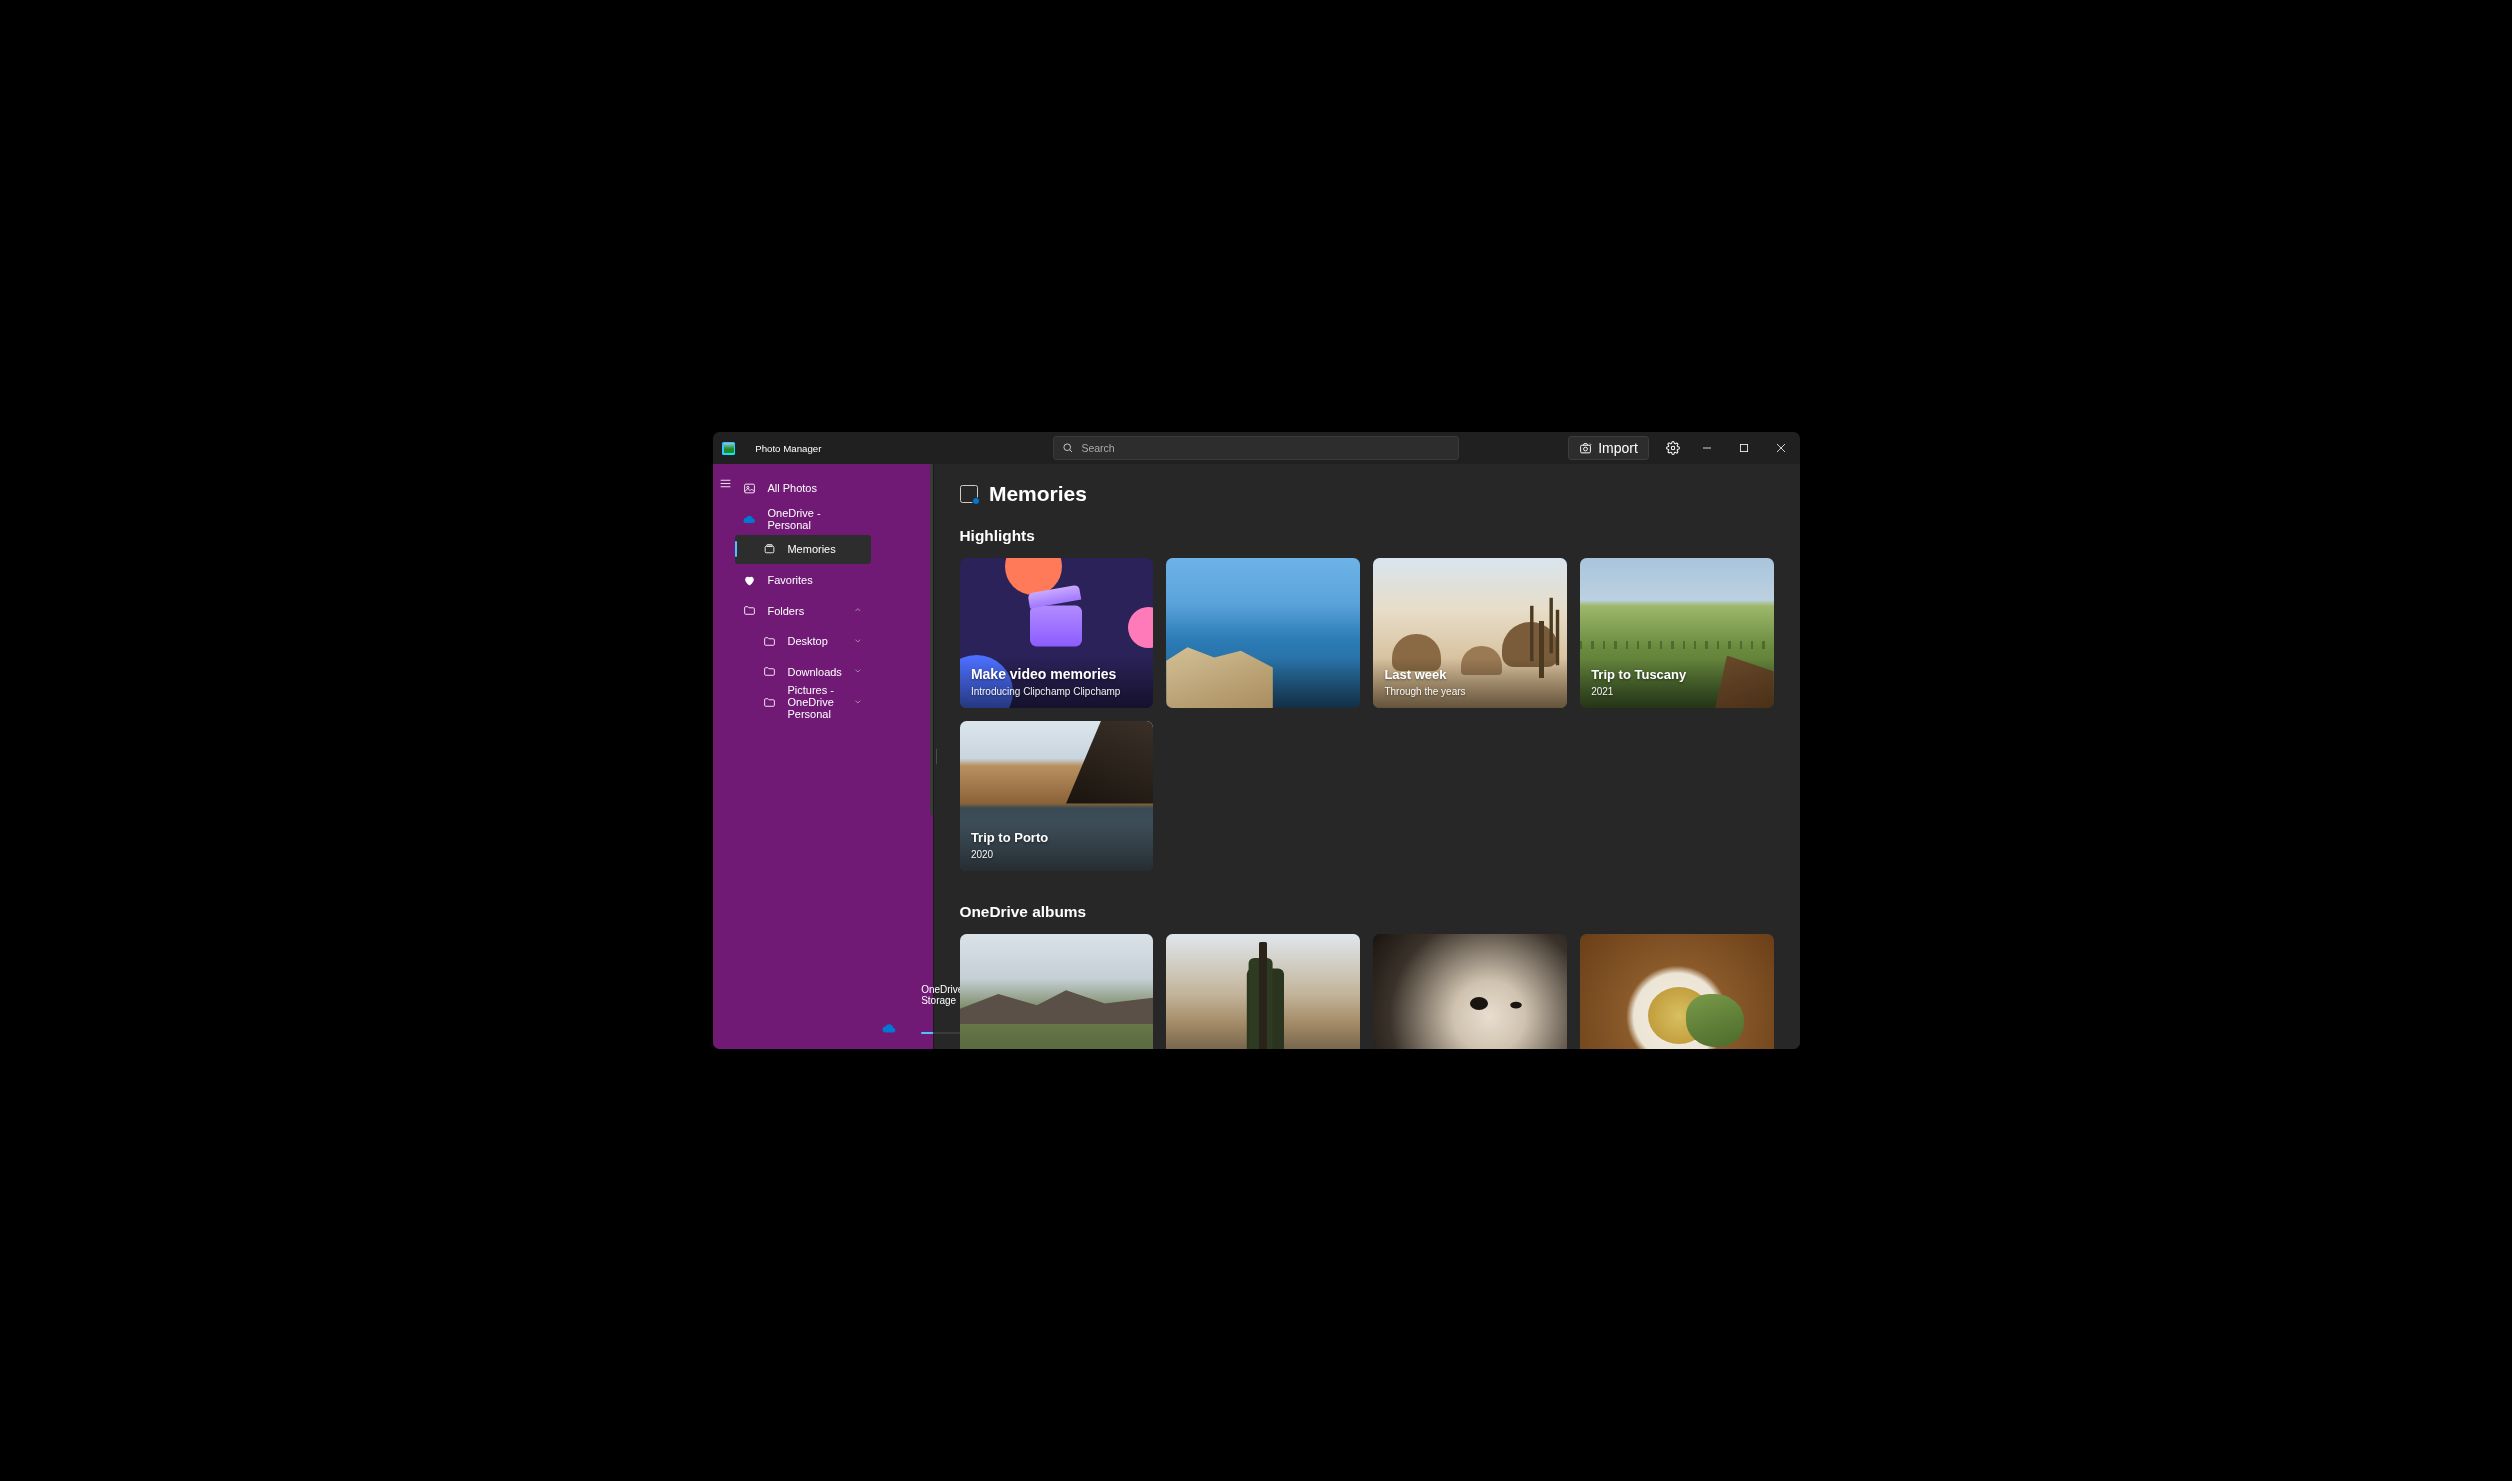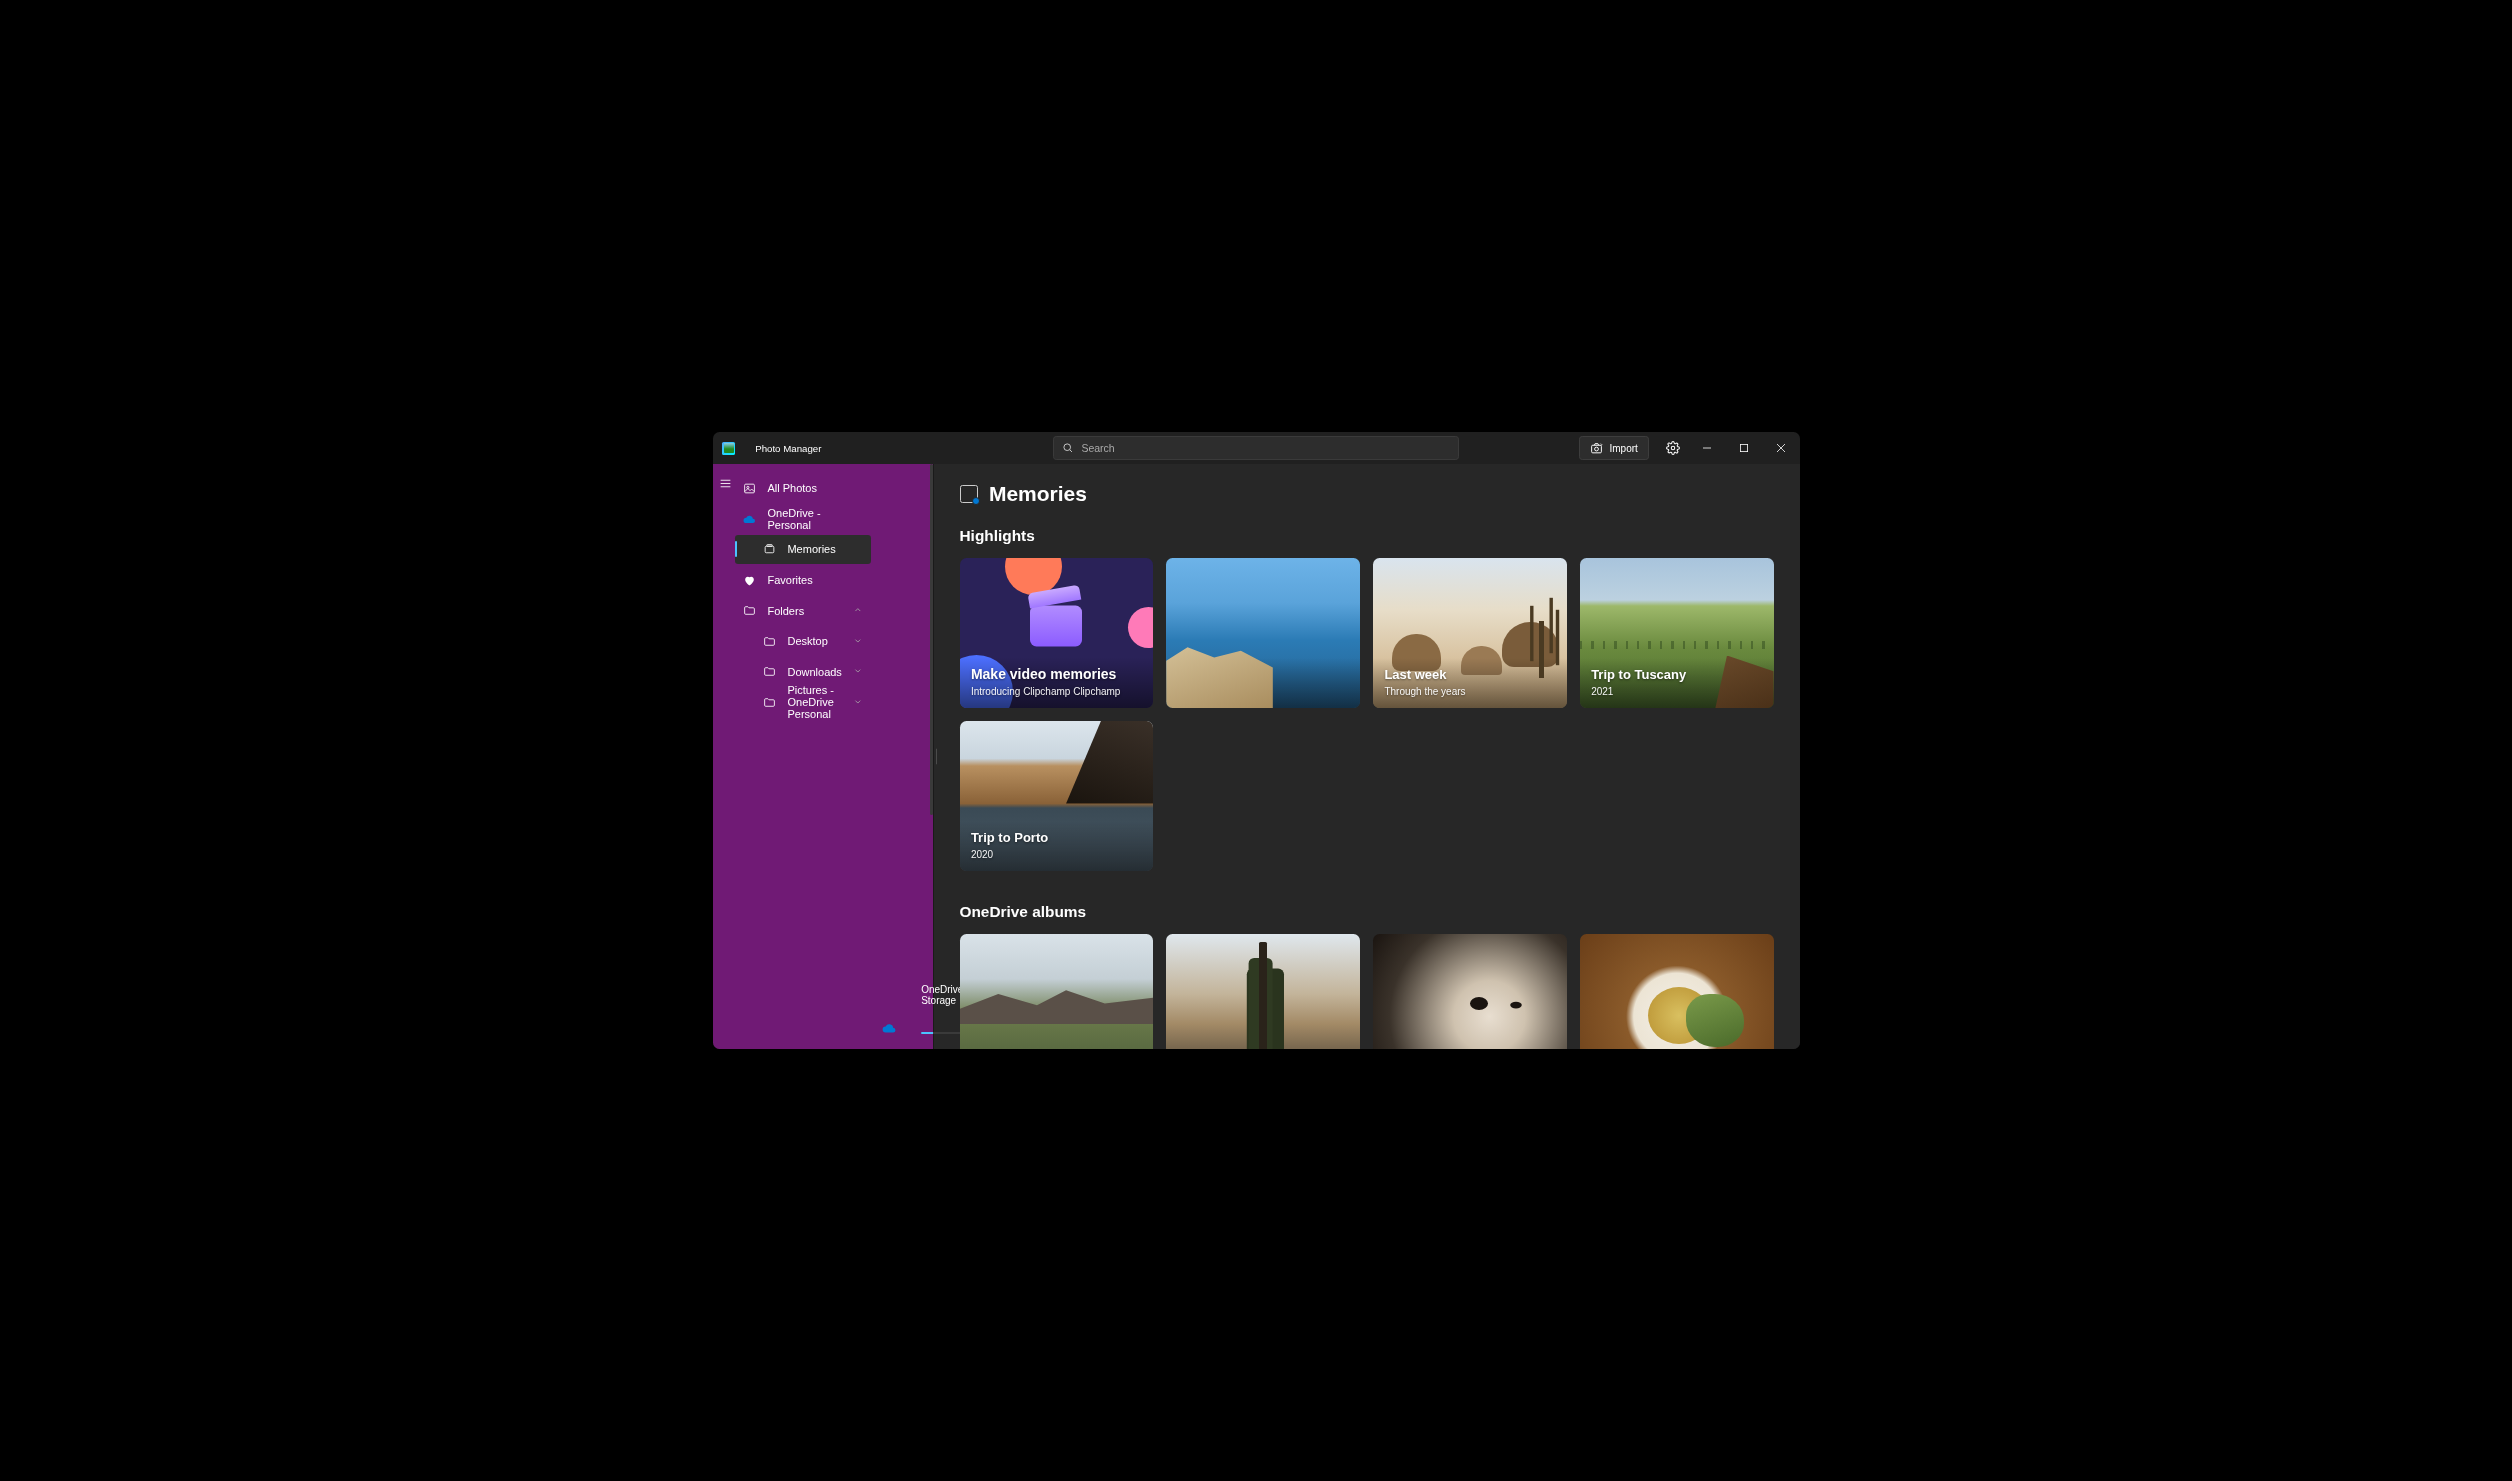--- a/index.html
+++ b/index.html
@@ -72,21 +72,21 @@
     }
     .searchbar input::placeholder { color: #aaa; }
     .titlebar-right { margin-left: auto; display: flex; align-items: center; height: 100%; }
     .import-btn {
       display: flex; align-items: center; gap: 6.5px;
       background: #2d2d2d;
       border: 0.8px solid #3d3d3d;
       border-radius: 3.2px;
       height: 24px;
       padding: 0 9.7px;
-      font-size: 10px;
+      font-size: 14px;
       color: #fff;
       cursor: pointer;
       margin-right: 8px;
     }
     .settings-btn {
       width: 32px; height: 32px;
       display:flex; align-items:center; justify-content:center;
       cursor:pointer;
       color:#fff;
     }

